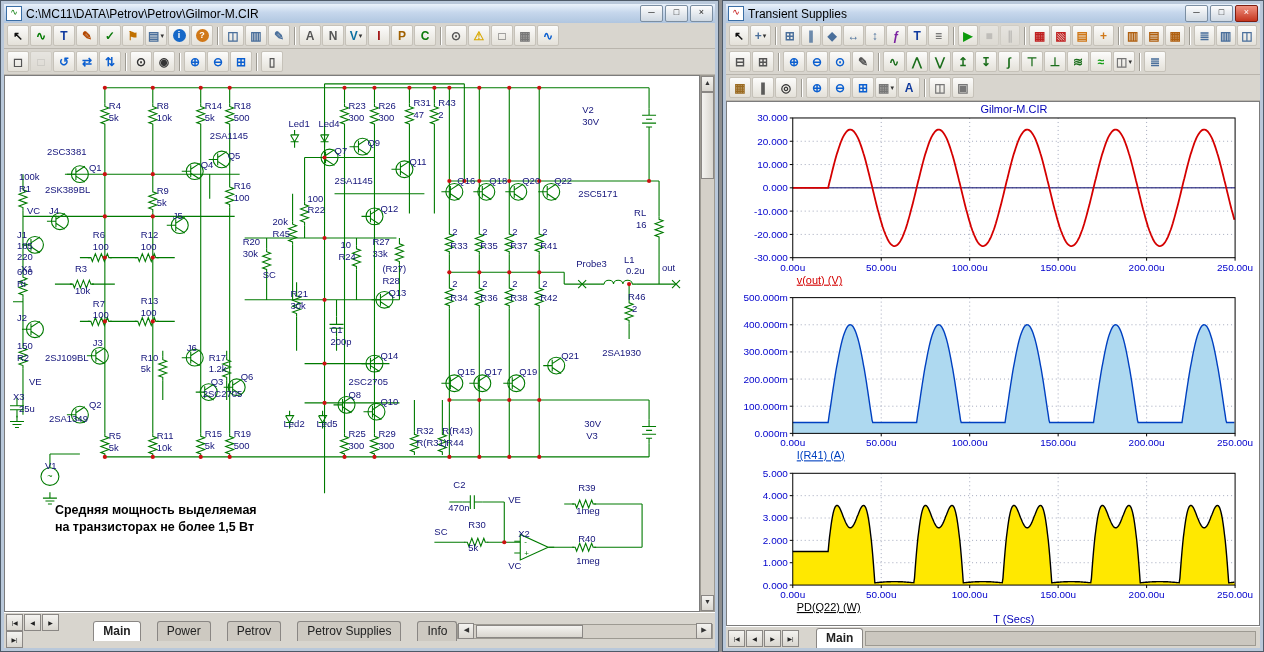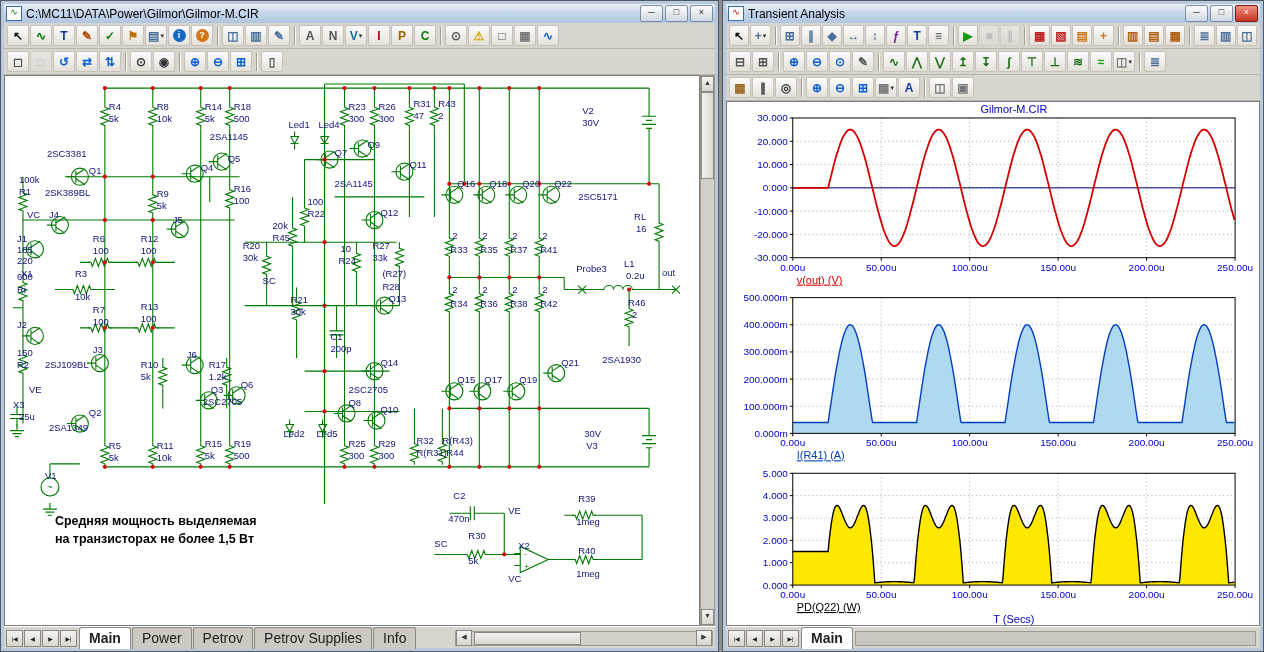--- a/index.html
+++ b/index.html
@@ -29,22 +29,22 @@
   .schemwrap svg{display:block;width:100%;height:100%;}
   .vscroll{flex:0 0 15px;display:flex;flex-direction:column;background:#d4d0c8;border:1px solid #9d9a92;box-sizing:border-box;}
   .sbtn{flex:0 0 14px;height:14px;border:1px solid #8a8784;background:linear-gradient(#f4f3f0,#d9d6cf);
     font-size:7px;text-align:center;line-height:12px;color:#333;}
   .vtrack{flex:1;position:relative;}
   .vthumb{position:absolute;top:0;left:0;right:0;height:85px;border:1px solid #8a8784;
     background:linear-gradient(90deg,#f4f3f0,#d9d6cf);}
   .tabstrip{flex:0 0 20px;display:flex;align-items:center;background:#d8d5ce;border-top:1px solid #fff;padding:1px 2px 0 2px;}
   .tnav{width:15px;height:15px;border:1px solid #8a8784;background:linear-gradient(#f4f3f0,#d9d6cf);
     font-size:6px;display:inline-flex;align-items:center;justify-content:center;margin-right:1px;color:#222;}
-  .tab{padding:2px 9px 3px 9px;font-size:14px;border:1px solid #8a8784;border-bottom:none;
-    background:#cdc9c1;margin-left:1px;border-radius:3px 3px 0 0;color:#222;white-space:nowrap;}
+  .tab{padding:2px 9px 3px 9px;font-size:12px;border:1px solid #8a8784;border-bottom:none;
+    background:#cdc9c1;margin-left:16px;border-radius:3px 3px 0 0;color:#222;white-space:nowrap;}
   .tab.act{background:#ffffff;font-weight:bold;}
   .hscroll{margin-left:auto;display:flex;align-items:center;width:258px;height:15px;
     border:1px solid #9d9a92;background:#d4d0c8;box-sizing:border-box;}
   .htrack{flex:1;position:relative;height:100%;}
   .hthumb{position:absolute;left:2px;top:0;bottom:0;width:105px;border:1px solid #8a8784;
     background:linear-gradient(#f4f3f0,#d9d6cf);}
   .htrack2{flex:1;height:13px;margin:0 2px;border:1px solid #9d9a92;background:#cbc7bf;}
   .plotwrap{flex:1;background:#fff;border:1px solid #7c7c7c;position:relative;min-height:0;}
   .plotwrap svg{display:block;width:100%;height:100%;}
   
@@ -57,21 +57,21 @@
   .ptitle{font-size:11px;fill:#0000b8;}
   .slabel{font-size:11px;}
   .xlabel{font-size:11px;fill:#0000b8;}
 </style>
 </head>
 <body>
 
 <div class="win" id="win-left" style="left:0;top:0;width:719px;height:652px;">
   <div class="titlebar">
     <span class="t-ico">∿</span>
-    <span class="t-title">C:\MC11\DATA\Power\Gilmor\Gilmor-M.CIR</span>
+    <span class="t-title">C:\MC11\DATA\Petrov\Petrov\Gilmor-M.CIR</span>
     <span class="t-btns">
       <span class="t-btn">─</span>
       <span class="t-btn">□</span>
       <span class="t-btn">×</span>
     </span>
   </div>
   <div class="toolbar">
       <span class="tbi">
         <span style="color: rgb(17, 17, 17);">↖</span>
       </span>
@@ -771,21 +771,21 @@
         <span class="hthumb"></span>
       </span>
       <span class="sbtn">▶</span>
     </span>
   </div>
 </div>
 
 <div class="win" id="win-right" style="left:722px;top:0;width:542px;height:652px;">
   <div class="titlebar">
     <span class="t-ico" style="color:#c00000;">∿</span>
-    <span class="t-title">Transient Analysis</span>
+    <span class="t-title">Transient Supplies</span>
     <span class="t-btns">
       <span class="t-btn">─</span>
       <span class="t-btn">□</span>
       <span class="t-btn red">×</span>
     </span>
   </div>
   <div class="toolbar">
       <span class="tbi">
         <span style="color: rgb(17, 17, 17);">↖</span>
       </span>

